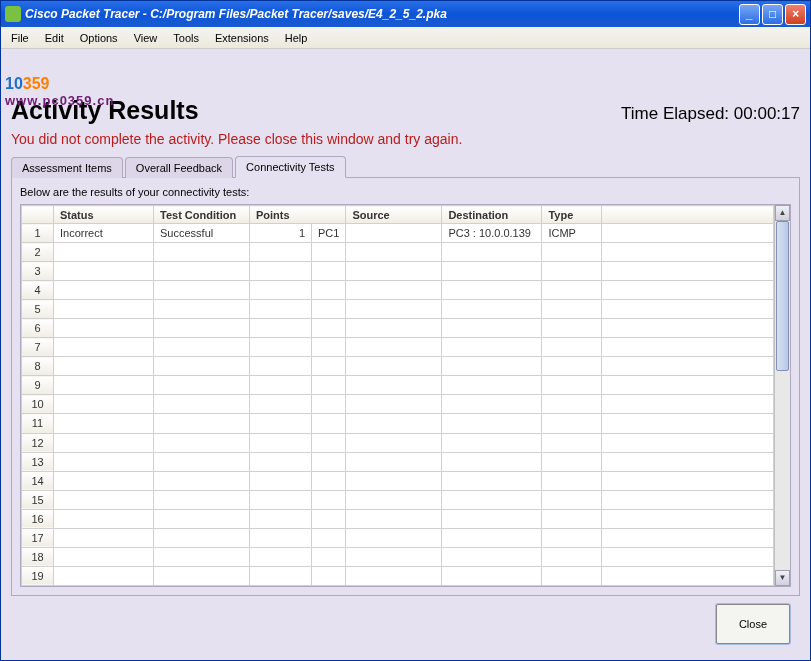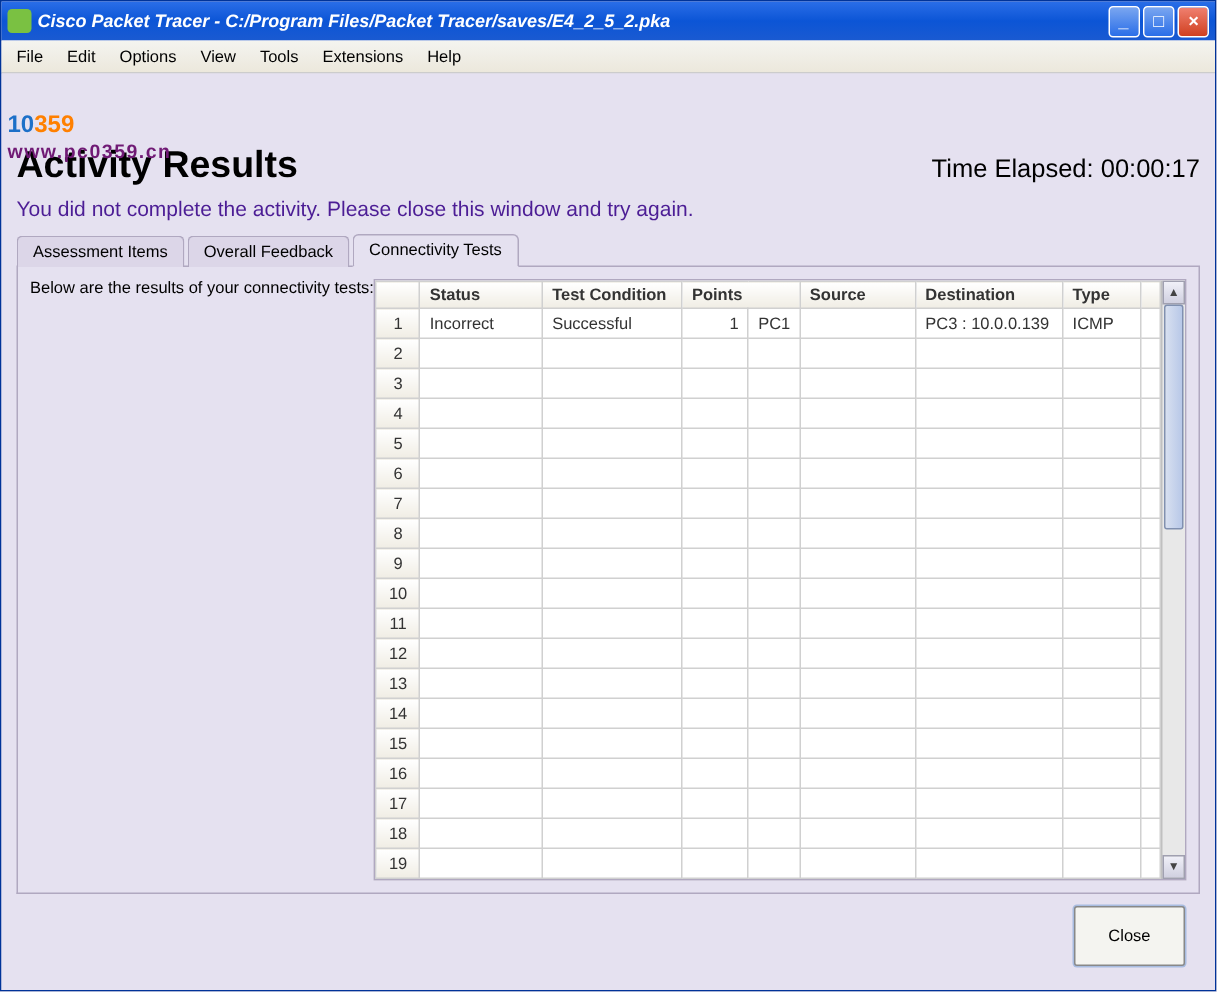--- a/index.html
+++ b/index.html
@@ -20,28 +20,28 @@
 .watermark { position: absolute; top: 26px; left: 4px; font-weight: bold; color: #ff8000; font-size: 16px; z-index: 2; pointer-events: none; }
 .watermark .blue { color:#1c70c8; }
 .watermark .site { color:#701a75; font-size:13px; display:block; letter-spacing:1px; }
 
 .content { flex: 1; padding: 8px 10px; display: flex; flex-direction: column; background: #e5e1f0; position: relative; }
 
 .header-row { display: flex; justify-content: space-between; align-items: baseline; margin: 18px 0 6px 0; }
 .header-row h1 { font-family: Verdana, sans-serif; font-size: 25px; font-weight: bold; color: #000; margin-top: 21px; }
 .header-row .elapsed { font-family: Verdana, sans-serif; font-size: 17px; color: #000; }
 
-.subtext { font-family: Verdana, sans-serif; font-size: 14px; color: #4c1d95; margin-bottom: 8px; }
+.subtext { font-family: Verdana, sans-serif; font-size: 14px; color: #b91c1c; margin-bottom: 8px; }
 
 .tabs { display: flex; align-items: flex-end; border-bottom: 1px solid #b0a8c0; }
 .tab { padding: 4px 10px; background: #e5e1f0; border: 1px solid #b0a8c0; border-bottom: none; border-radius: 4px 4px 0 0; margin-right: 2px; font-size: 11px; cursor: pointer; position: relative; top: 1px; }
 .tab.active { background: #e5e1f0; border-bottom: 1px solid #e5e1f0; top: 1px; z-index: 1; font-weight: normal; }
 .tab:not(.active) { background: #dcd6e8; }
 
-.panel { border: 1px solid #b0a8c0; border-top: none; padding: 8px; flex: 1; display: flex; flex-direction: row; background: #e5e1f0; }
+.panel { border: 1px solid #b0a8c0; border-top: none; padding: 8px; flex: 1; display: flex; flex-direction: column; background: #e5e1f0; }
 .panel-text { font-size: 11px; margin-bottom: 6px; }
 
 .grid-wrap { flex: 1; background: #fff; border: 1px solid #b0a8c0; display: flex; overflow: hidden; position: relative; }
 .grid { flex: 1; border-collapse: collapse; font-size: 11px; color: #333; table-layout: fixed; }
 .grid th, .grid td { border: 1px solid #d0d0d0; padding: 2px 6px; text-align: left; height: 18px; white-space: nowrap; overflow: hidden; }
 .grid th { background: linear-gradient(to bottom, #fff, #f0ede4); font-weight: bold; }
 .grid .rownum { background: linear-gradient(to bottom, #fff, #f0ede4); text-align: center; width: 30px; }
 .vscroll { width: 16px; background: #e8e8e8; border-left: 1px solid #c0c0c0; position: relative; }
 .vscroll .thumb { position: absolute; top: 16px; left: 1px; right: 1px; height: 150px; background: linear-gradient(to right, #d8e0f0, #b8c8e8); border: 1px solid #8090b0; border-radius: 2px; }
 .vscroll .arr { position: absolute; left: 0; right: 0; height: 16px; background: linear-gradient(to bottom, #f0f0f8, #d0d0e0); border: 1px solid #a0a0b0; font-size: 8px; text-align: center; line-height: 14px; color:#444; }

